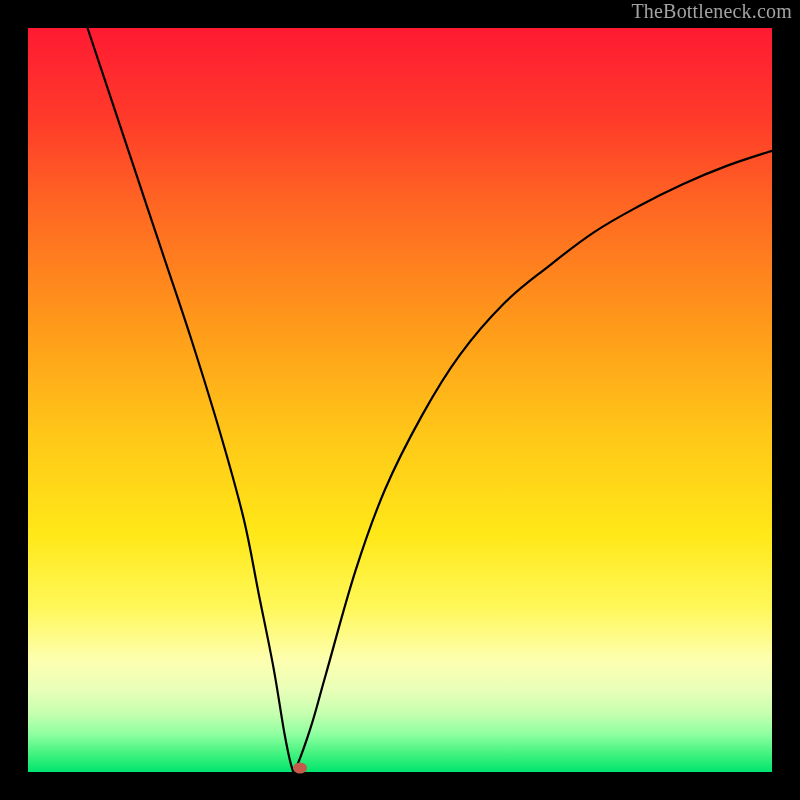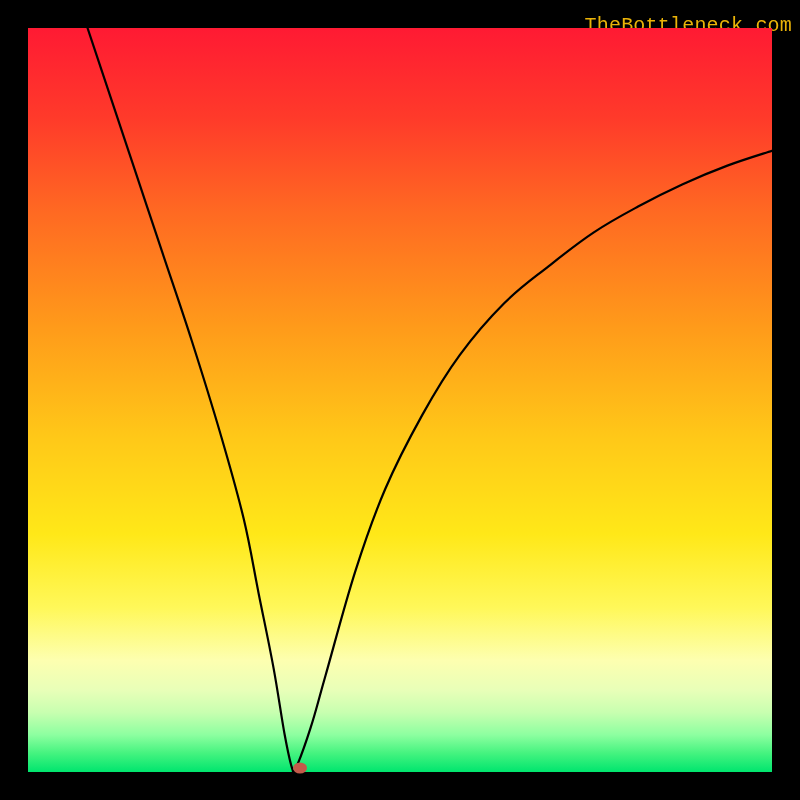--- a/index.html
+++ b/index.html
@@ -35,25 +35,25 @@
       #fdffb0 85%,
       #e8ffb8 89%,
       #c8ffb0 92%,
       #8dffa0 95%,
       #44f37f 97.5%,
       #00e56e 100%
     );
   }
   .watermark {
     position: absolute;
-    top: 14px;
+    top: 0;
     right: 8px;
-    font-family: Liberation Mono, monospace;
+    font-family: Liberation Serif, serif;
     font-size: 20px;
-    color: #eab308;
+    color: #a3a3a3;
     letter-spacing: 0.2px;
   }
   svg.curve {
     position: absolute;
     left: 0;
     top: 0;
     width: 744px;
     height: 744px;
   }
   .dot {

